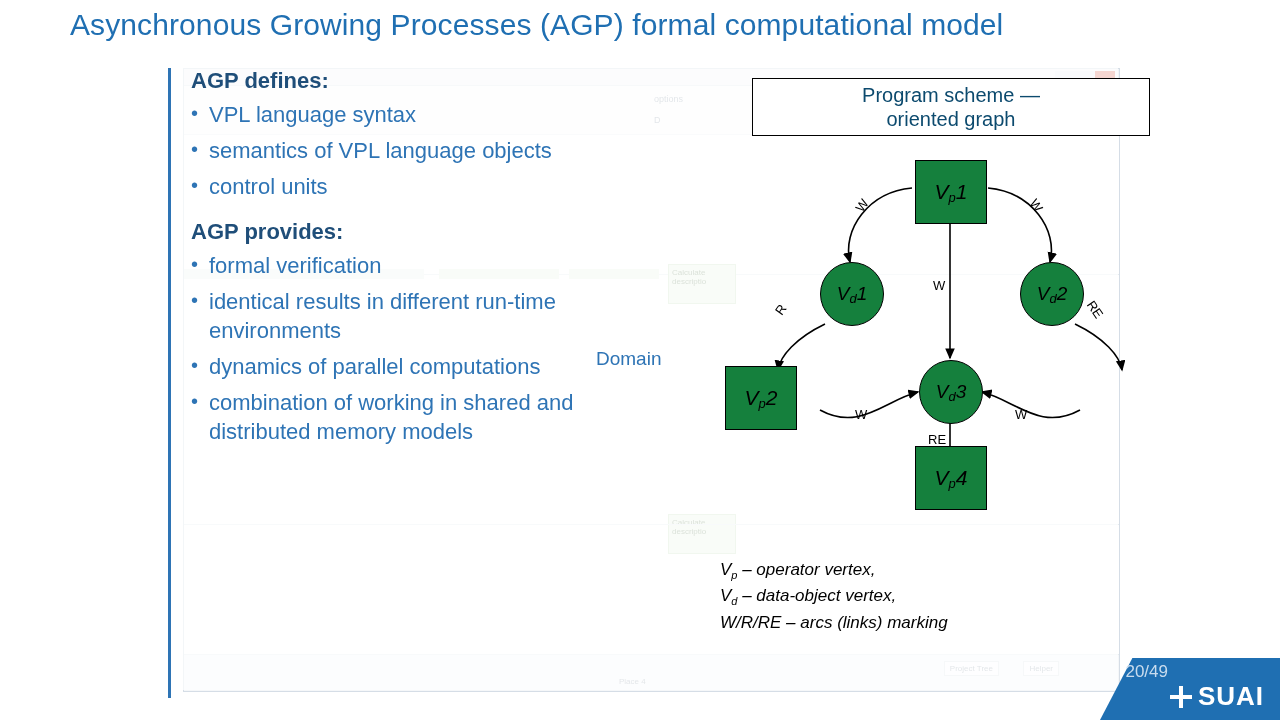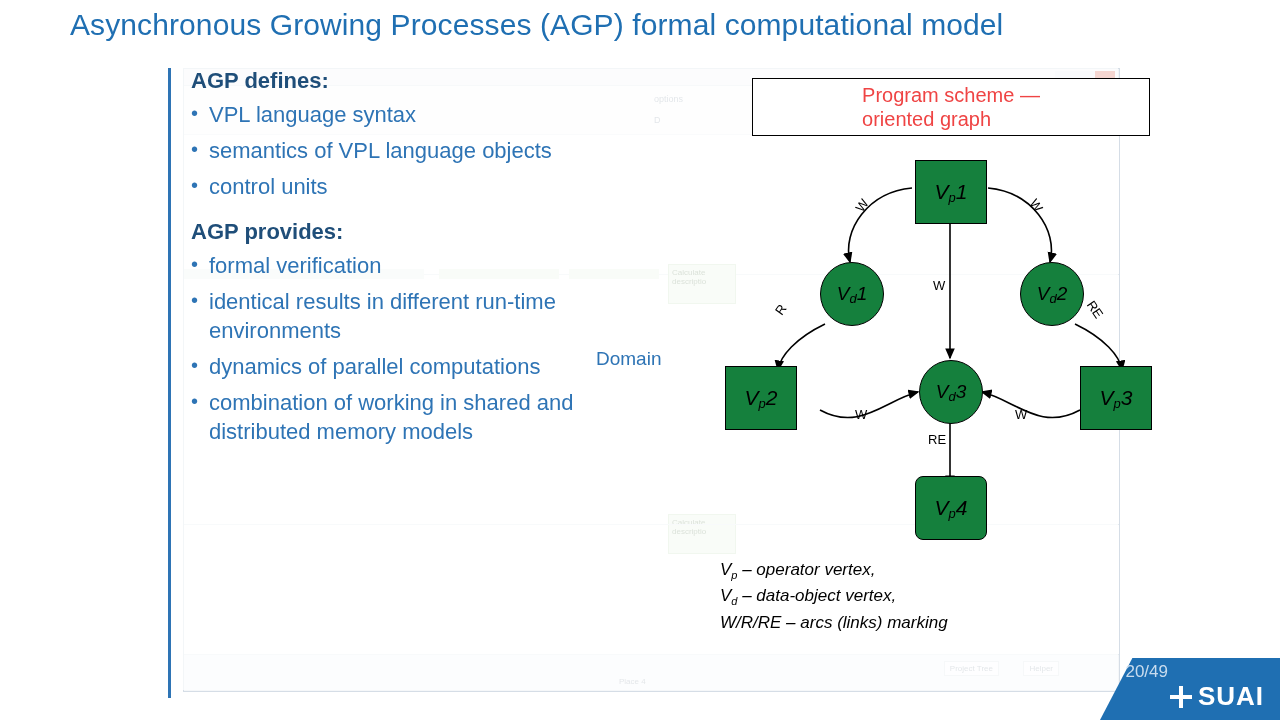--- a/index.html
+++ b/index.html
@@ -114,22 +114,22 @@
     font-size:19px;color:#2E74B5;
   }
 
   
   .diagram{
     position:absolute;left:700px;top:70px;width:500px;height:580px;
   }
   .scheme-box{
     position:absolute;left:52px;top:8px;width:396px;height:56px;
     border:1.5px solid #000;background:#fff;
-    display:flex;align-items:center;justify-content:center;
-    font-size:20px;color:#ef4444;line-height:1.2;
+    display:flex;align-items:center;justify-content:center;text-align:center;
+    font-size:20px;color:#0c4a6e;line-height:1.2;
   }
   .node{
     position:absolute;background:#15803d;border:1.5px solid #000;
     display:flex;align-items:center;justify-content:center;
     font-size:21px;color:#000;font-style:italic;
   }
   .node.rect{width:70px;height:62px;}
   .node.circle{width:62px;height:62px;border-radius:50%;font-size:19px;}
   .node sub{font-size:13px;vertical-align:-3px;}
 
@@ -287,24 +287,21 @@
     </div>
     <div class="node circle" style="left:320px;top:192px;">
       <span><span>V</span><sub>d</sub><span>2</span></span>
     </div>
     <div class="node circle" style="left:219px;top:290px;">
       <span><span>V</span><sub>d</sub><span>3</span></span>
     </div>
     <div class="node rect" style="left:25px;top:296px;">
       <span><span>V</span><sub>p</sub><span>2</span></span>
     </div>
-    <div class="node rect" style="left:380px;top:296px;">
-      <span><span>V</span><sub>p</sub><span>3</span></span>
-    </div>
-    <div class="node rect" style="left:215px;top:406px;border-radius:8px;">
+    <div class="node rect" style="left:215px;top:376px;">
       <span><span>V</span><sub>p</sub><span>4</span></span>
     </div>
 
     <div class="arclabel" style="left:156px;top:128px;transform:rotate(-55deg);">W</div>
     <div class="arclabel" style="left:330px;top:128px;transform:rotate(55deg);">W</div>
     <div class="arclabel" style="left:233px;top:208px;">W</div>
     <div class="arclabel" style="left:76px;top:232px;transform:rotate(-55deg);">R</div>
     <div class="arclabel" style="left:386px;top:232px;transform:rotate(55deg);">RE</div>
     <div class="arclabel" style="left:155px;top:337px;">W</div>
     <div class="arclabel" style="left:315px;top:337px;">W</div>

